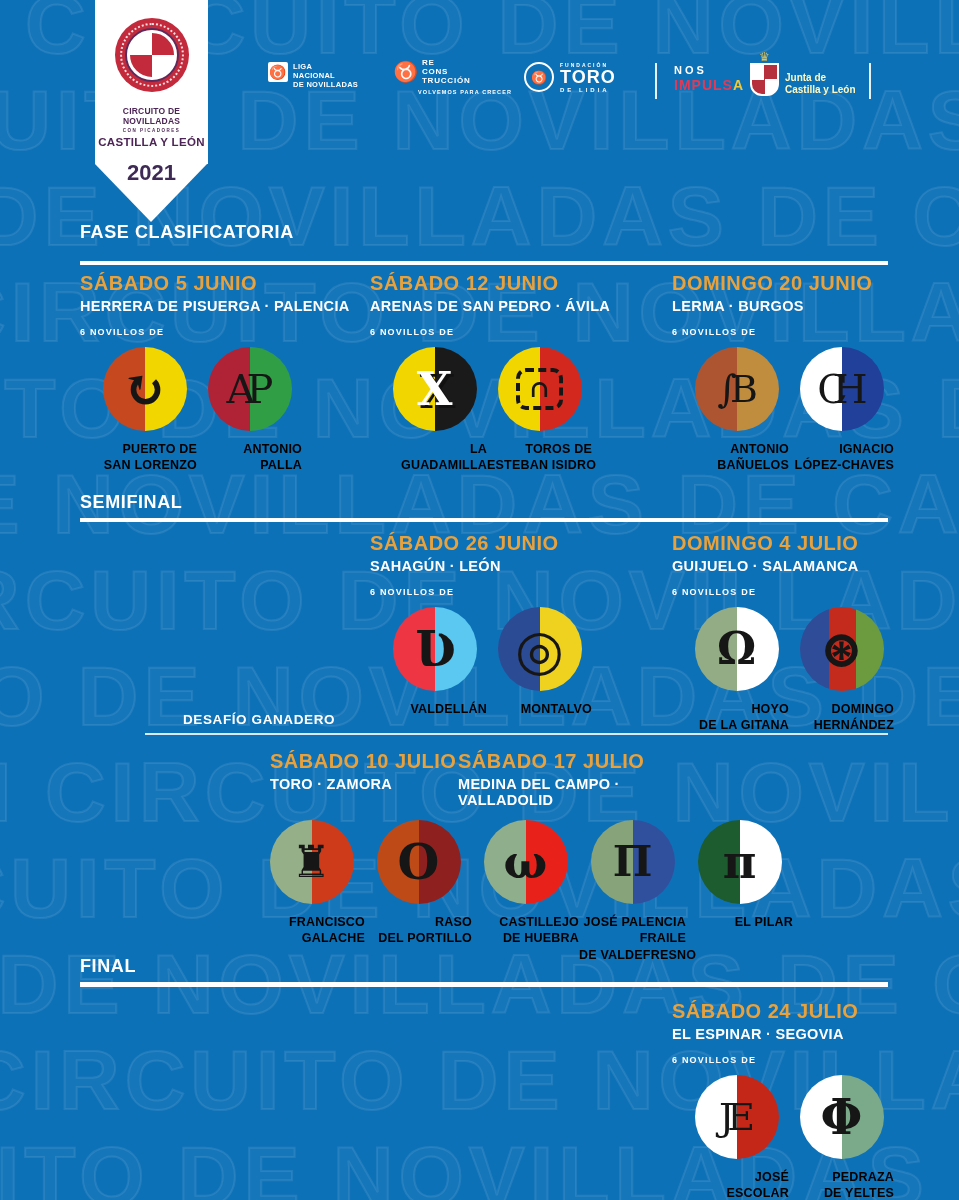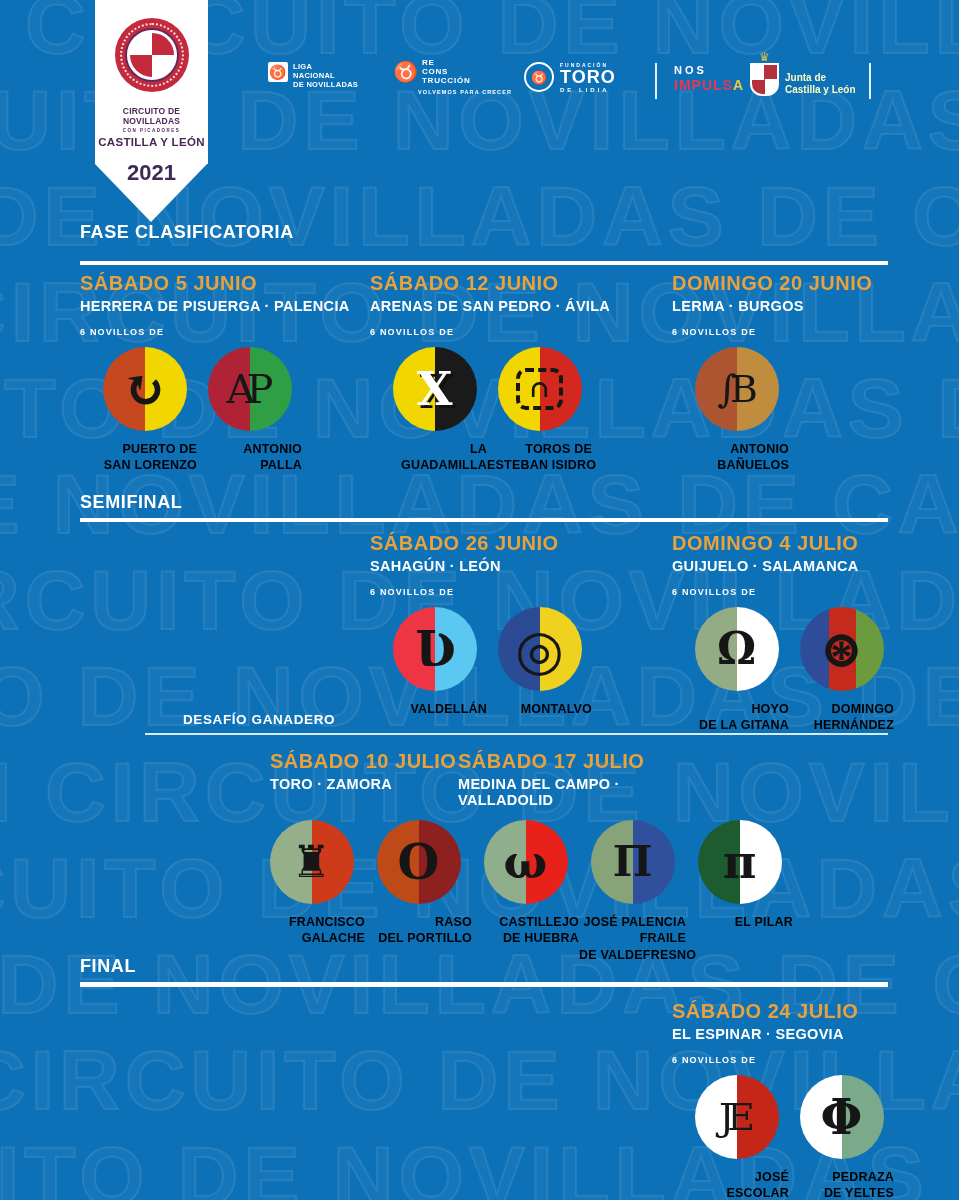--- a/index.html
+++ b/index.html
@@ -213,20 +213,29 @@
     <div class="ranches">
       <div class="ranch">
         <div class="emblem" style="background:linear-gradient(90deg,#AD5531 0 50%,#C08C3E 50% 100%)">
             <span class="mark" style="color:#161616;font-size:38px;letter-spacing:-7px;padding-right:5px">∫B</span>
           </div>
         <div class="rname">
           <div>ANTONIO</div>
           <div>BAÑUELOS</div>
         </div>
       </div>
+      <div class="ranch">
+        <div class="emblem" style="background:linear-gradient(90deg,#FFFFFF 0 50%,#20409A 50% 100%)">
+            <span class="mark" style="color:#161616;font-size:40px;letter-spacing:-15px;padding-right:13px">CH</span>
+          </div>
+        <div class="rname">
+          <div>IGNACIO</div>
+          <div>LÓPEZ-CHAVES</div>
+        </div>
+      </div>
     </div>
   </section>
 
   <div class="sec-title" style="left:80px;top:492px">SEMIFINAL</div>
   <div class="sec-line" style="left:80px;top:518px;width:808px;height:4px"></div>
 
   <section class="event" style="left:370px;top:532px">
     <div class="ev-date">SÁBADO 26 JUNIO</div>
     <div class="ev-venue">SAHAGÚN · LEÓN</div>
     <div class="ev-nov">6 NOVILLOS DE</div>

